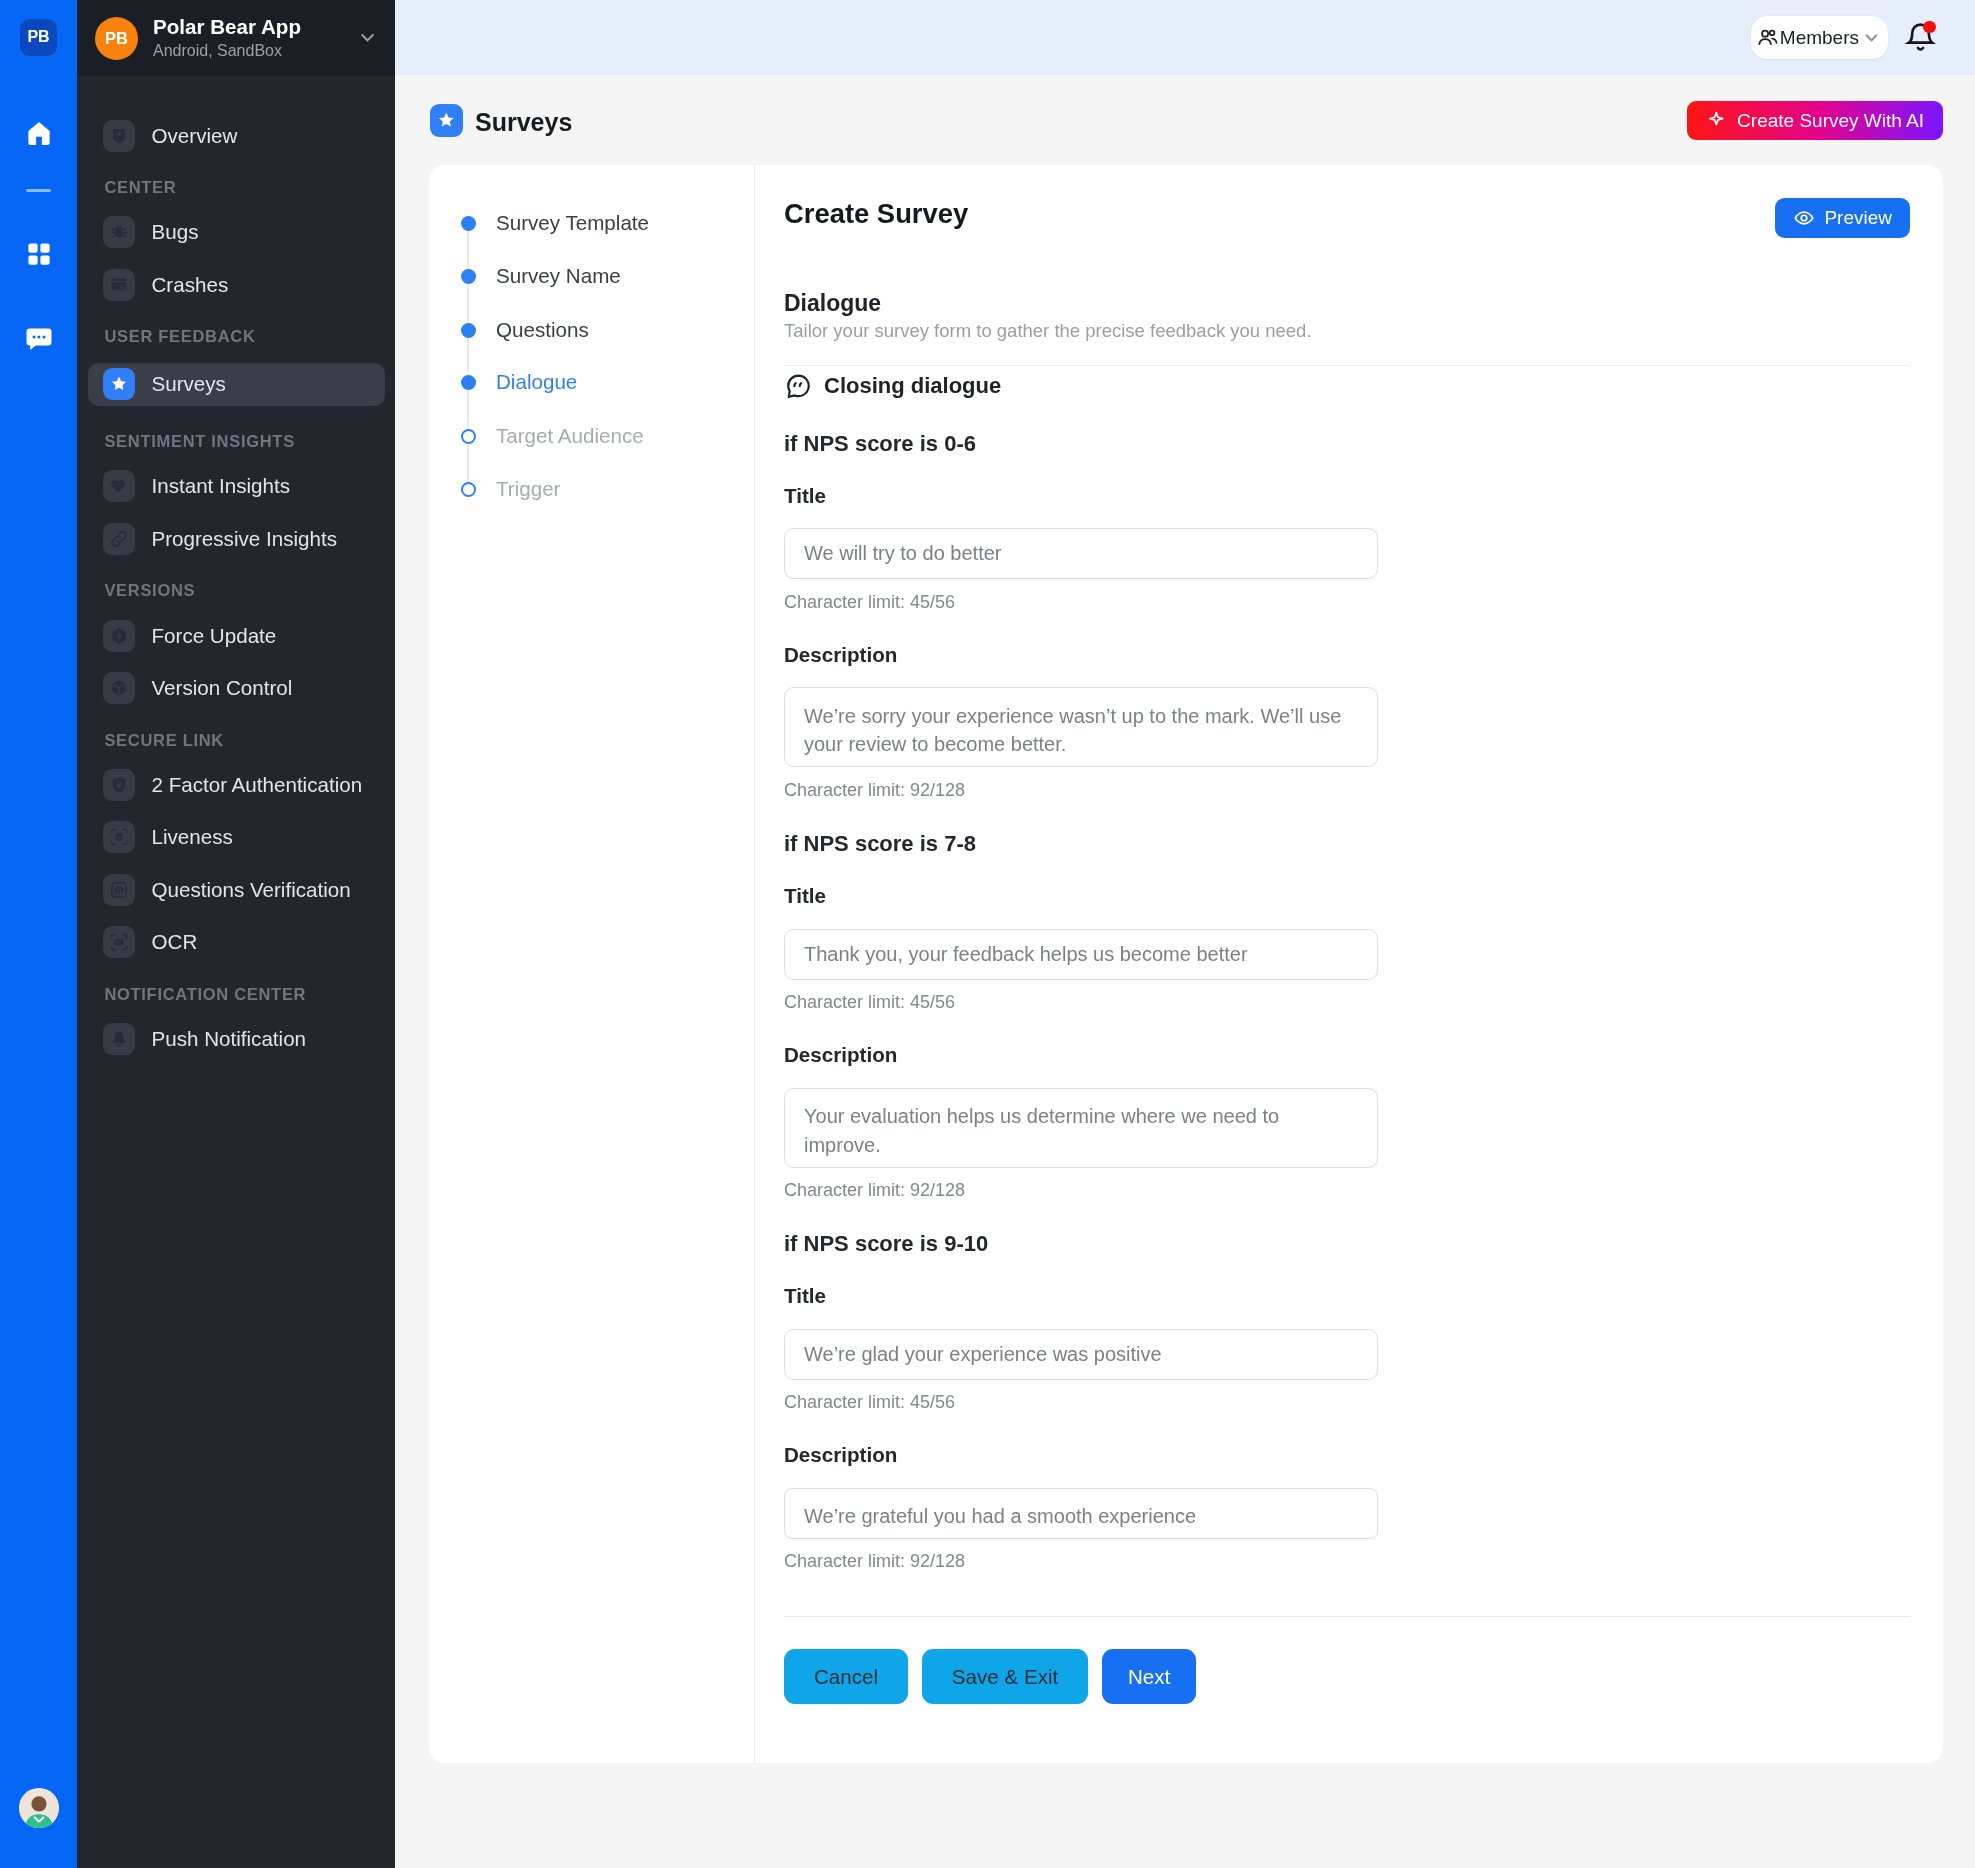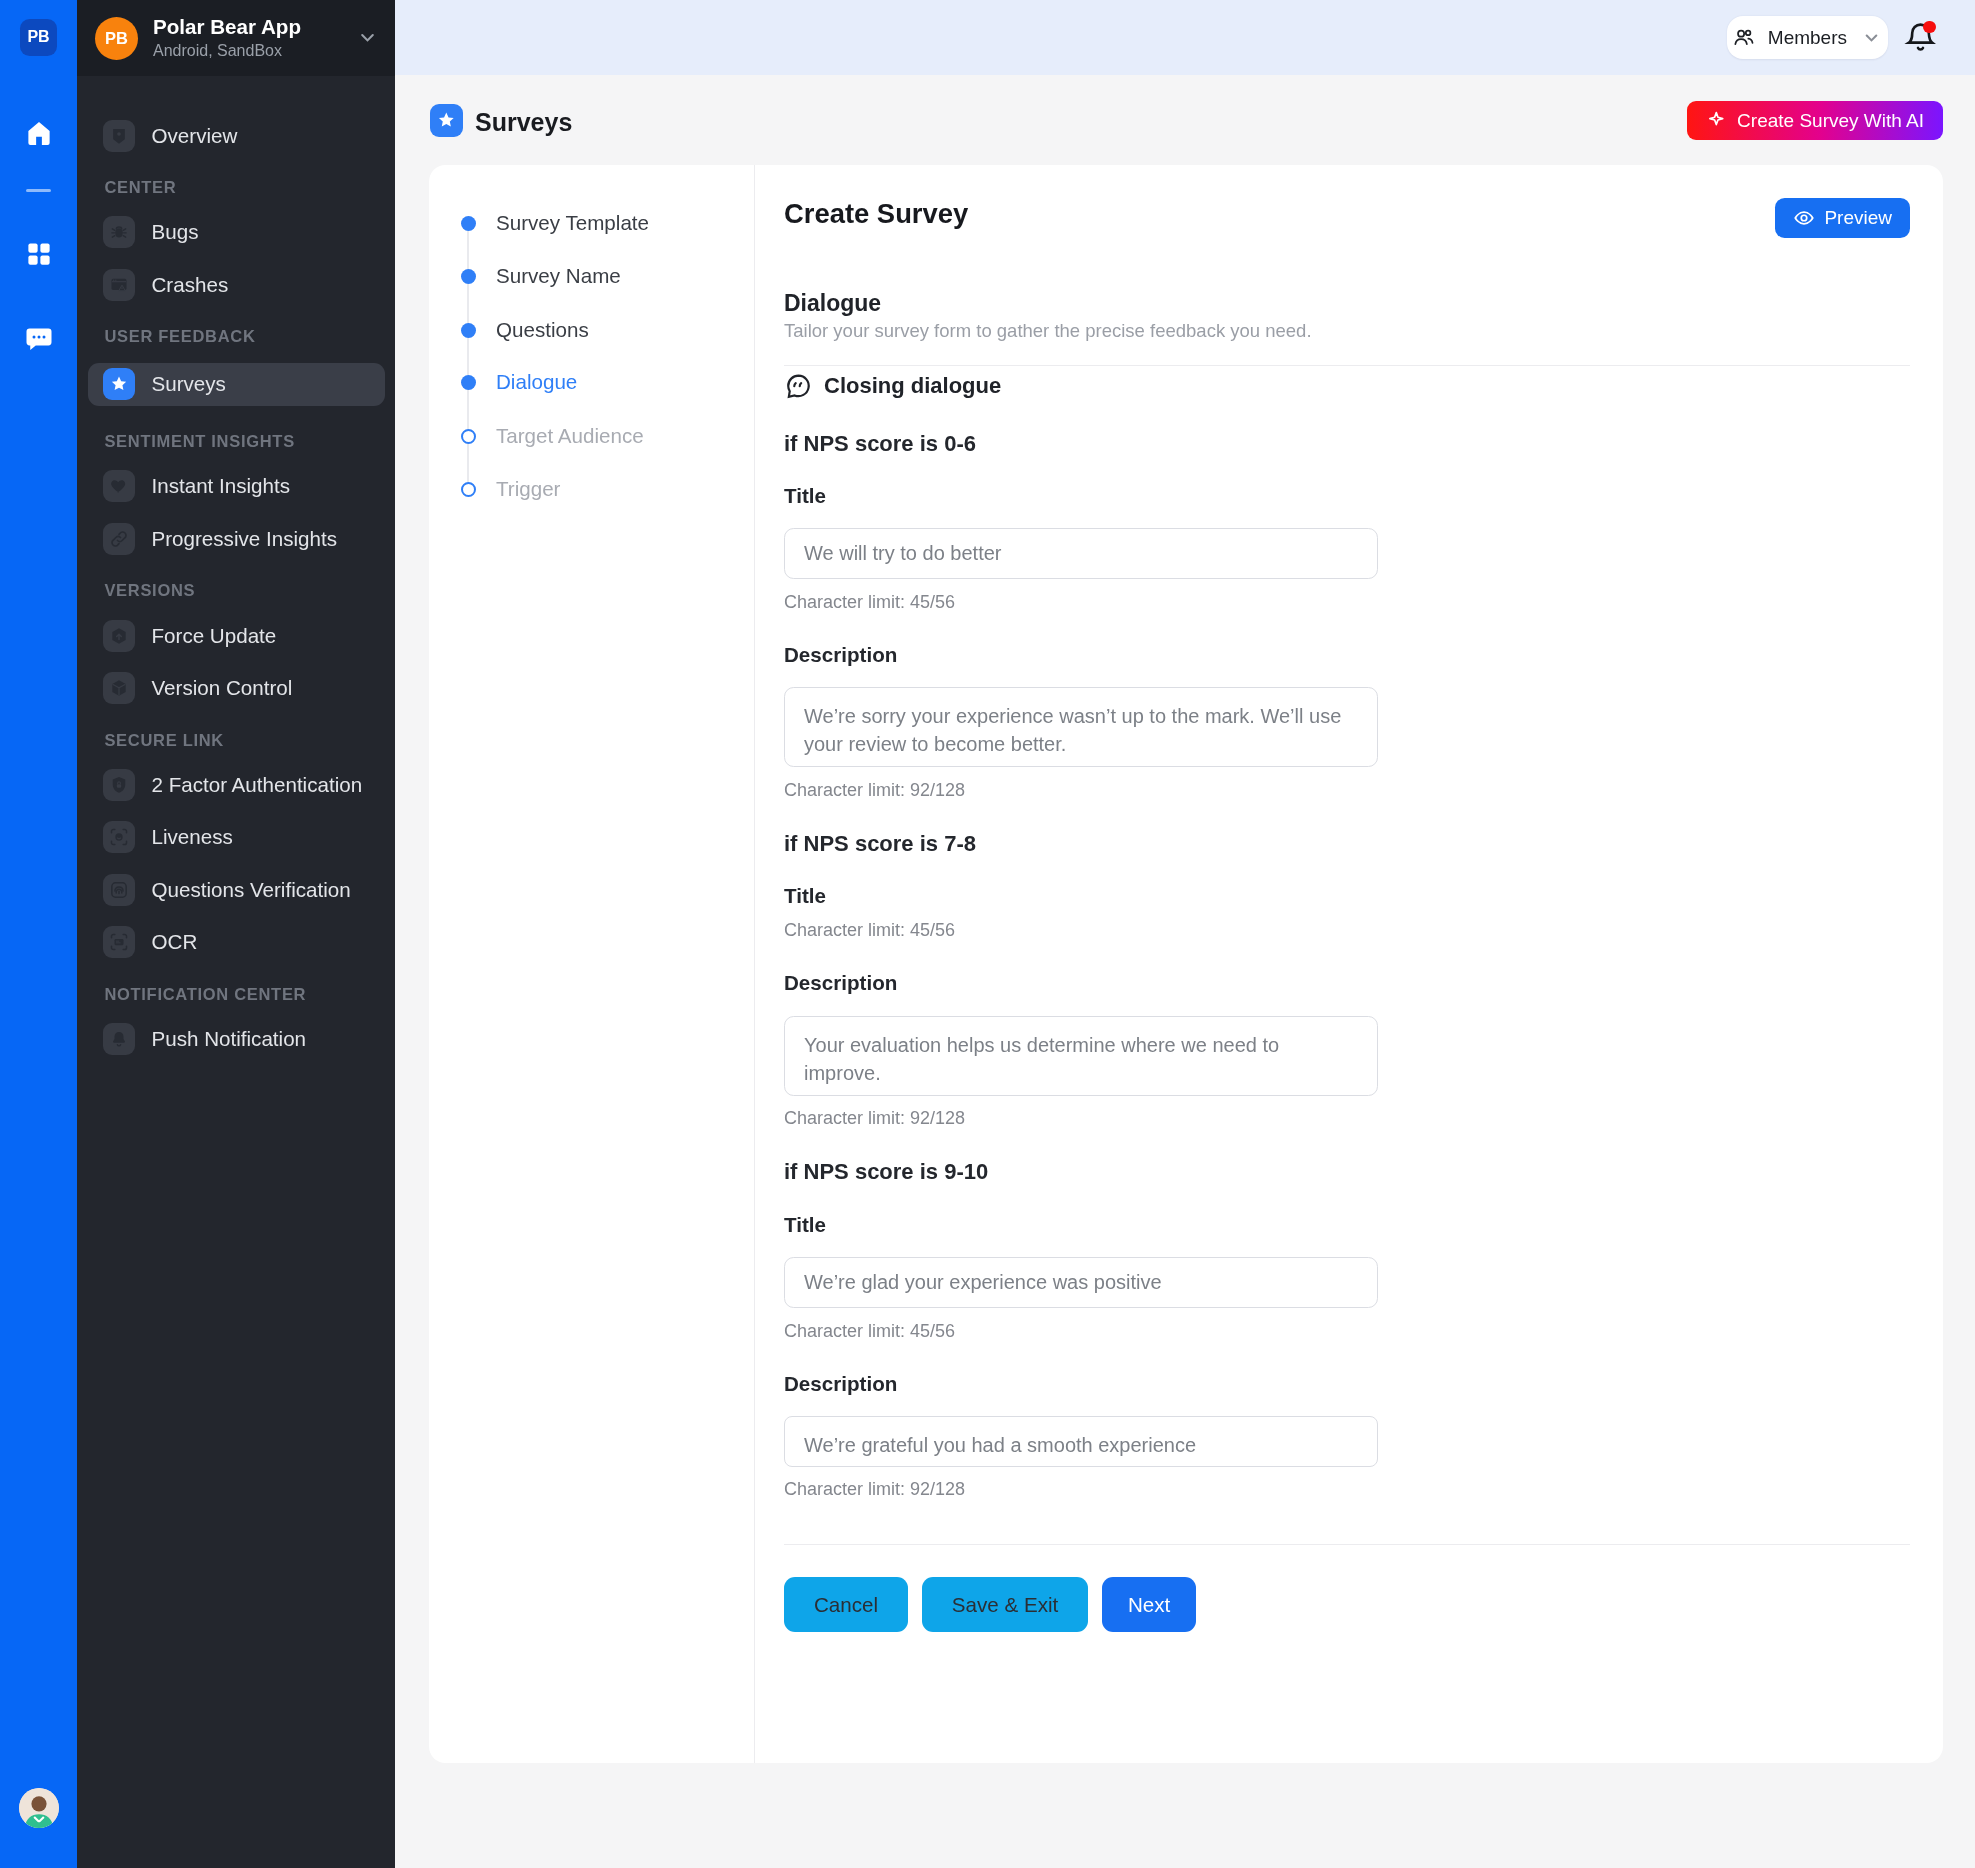--- a/index.html
+++ b/index.html
@@ -35,21 +35,21 @@
         align-items:center;justify-content:center;flex:none;}
   .tile svg{width:20px;height:20px;}
   .silabel{font-size:20.6px;color:#E3E5E9;white-space:nowrap;}
   .sitem.selected{background:#3A3E48;border-radius:11px;margin:18px 9.6px 0 11px;
                   padding:5.5px 0 5.5px 15px;height:43px;}
   .sitem.selected .tile{background:#2F7FF7;}
 
   
   .topbar{position:absolute;left:395px;top:0;width:1580px;height:75px;background:#E6EDFB;}
   .members-btn{position:absolute;right:87px;top:16px;height:43px;padding:0 5px;background:#fff;
-               border:none;border-radius:16px;display:flex;align-items:center;gap:13px;
+               border:none;border-radius:16px;display:flex;align-items:center;gap:1px;
                font-size:19px;color:#1B1E23;font-family:inherit;cursor:pointer;
                box-shadow:0 0.7px 2.1px rgba(20,30,60,.08);}
   .members-btn svg{width:23px;height:23px;}
   .top-bell{position:absolute;right:38px;top:20.6px;width:33px;height:33px;cursor:pointer;}
   .top-bell svg{width:33px;height:33px;}
   .bell-dot{position:absolute;right:1.4px;top:0px;width:12.3px;height:12.3px;border-radius:50%;background:#F60E0E;}
 
   
   .page-head{position:absolute;left:395px;top:75px;width:1580px;height:89px;}
   .page-icon{position:absolute;left:35px;top:29px;width:33px;height:33px;border-radius:9px;
@@ -403,20 +403,21 @@
       <div class="gheading">if NPS score is 0-6</div>
       <div class="flabel">Title</div>
       <input class="fld" type="text" value="We will try to do better" style="">
       <div class="limit">Character limit: 45/56</div>
       <div class="flabel">Description</div>
       <textarea class="fld ta-2" style="">We’re sorry your experience wasn’t up to the mark. We’ll use your review to become better.</textarea>
       <div class="limit">Character limit: 92/128</div>
 
       <div class="gheading">if NPS score is 7-8</div>
       <div class="flabel">Title</div>
+      <input class="fld" type="text" value="Thank you, your feedback helps us become better" style="">
       <div class="limit">Character limit: 45/56</div>
       <div class="flabel">Description</div>
       <textarea class="fld ta-2" style="">Your evaluation helps us determine where we need to improve.</textarea>
       <div class="limit">Character limit: 92/128</div>
 
       <div class="gheading">if NPS score is 9-10</div>
       <div class="flabel">Title</div>
       <input class="fld" type="text" value="We’re glad your experience was positive" style="">
       <div class="limit">Character limit: 45/56</div>
       <div class="flabel">Description</div>

